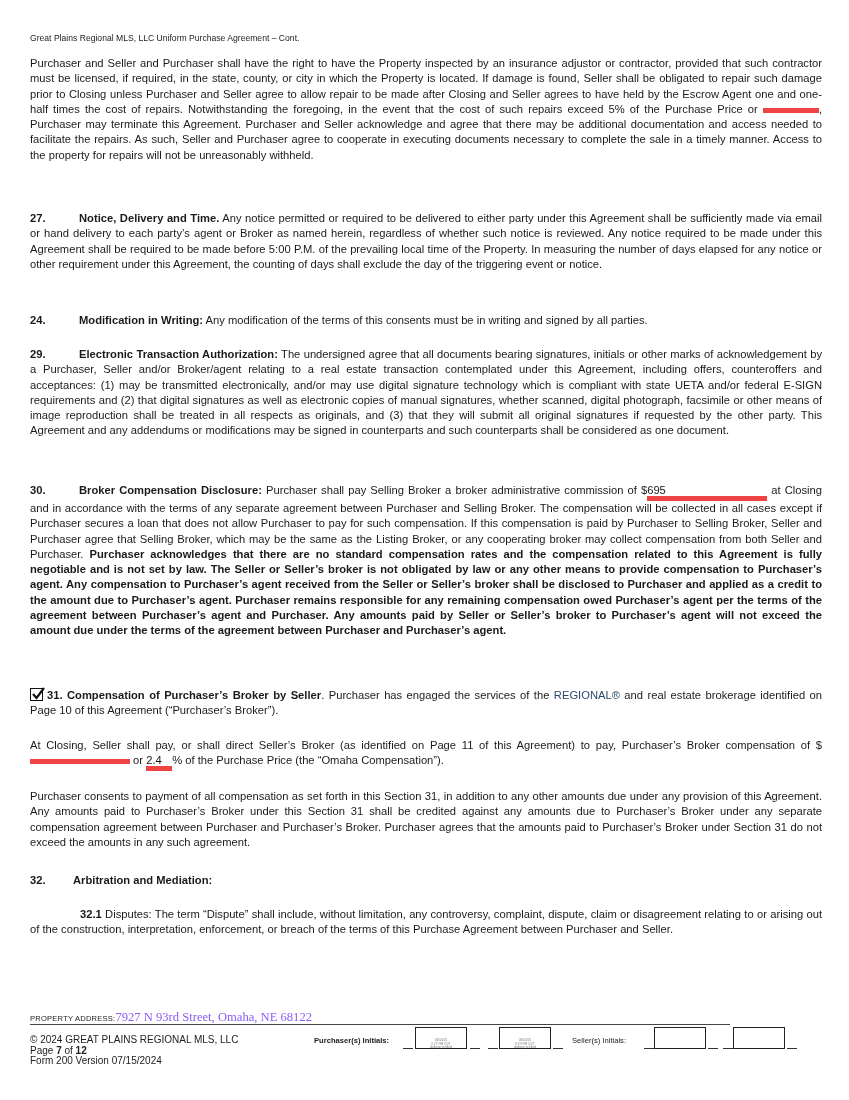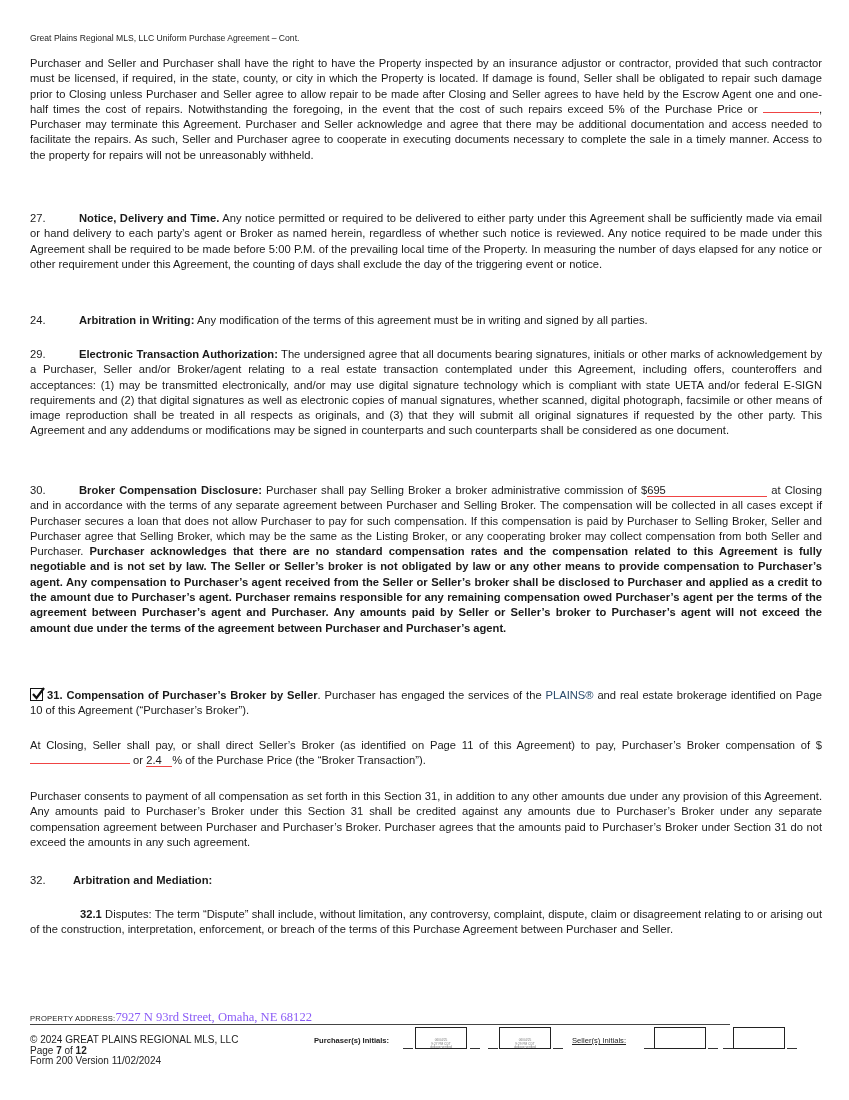--- a/index.html
+++ b/index.html
@@ -2,22 +2,22 @@
 <html><head>
 <meta charset="utf-8">
 <style>
   html, body { margin:0; padding:0; background:#ffffff; }
   body { width:849px; height:1100px; position:relative; overflow:hidden;
          font-family:"Liberation Sans", sans-serif; color:#1a1a1a; }
   .header-line { position:absolute; left:30px; top:33px; font-size:8.6px; color:#222; }
   .para { position:absolute; left:30px; width:792px; font-size:11.2px; line-height:15.3px;
           text-align:justify; text-align-last:left; }
   .para b, .b { font-weight:bold; }
-  .num { display:inline-block; width:49px; font-weight:normal; }
-  .blank { display:inline-block; border-bottom:1px solid #ef4444; vertical-align:baseline; line-height:11px; }
+  .num { display:inline-block; width:49px; font-weight:bold; }
+  .blank { display:inline-block; border-bottom:5px solid #ef4444; vertical-align:baseline; line-height:11px; }
   .realtor { color:#2a4a6a; }
   .checkbox { display:inline-block; width:13px; height:13px; border:1.6px solid #111; position:relative;
               vertical-align:-2px; margin-right:4px; box-sizing:border-box; }
   .checkbox svg { position:absolute; left:-1px; top:-3px; }
   .footer { position:absolute; left:30px; top:1005px; width:792px; }
   .addr-label { font-size:7.6px; letter-spacing:0.2px; color:#222;margin-top:26px; }
   .addr-value { font-family:"Liberation Serif", serif; font-size:12.6px; color:#8b5cf6; }
   .addr-rule { position:absolute; left:0; top:19px; width:700px; border-top:1px solid #444; }
   .foot-left { position:absolute; left:0; top:30px; font-size:10px; line-height:10.5px; color:#222; }
   .initials-label { position:absolute; font-size:7.6px; color:#222; }
@@ -32,39 +32,39 @@
 
 <div class="para" style="top:56px;">
   <span>Purchaser and Seller and Purchaser shall have the right to have the Property inspected by an insurance adjustor or contractor, provided that such contractor must be licensed, if required, in the state, county, or city in which the Property is located. If damage is found, Seller shall be obligated to repair such damage prior to Closing unless Purchaser and Seller agree to allow repair to be made after Closing and Seller agrees to have held by the Escrow Agent one and one-half times the cost of repairs.  Notwithstanding the foregoing, in the event that the cost of such repairs exceed 5% of the Purchase Price or </span><span class="blank" style="width:56px;"></span><span>, Purchaser may terminate this Agreement.  Purchaser and Seller acknowledge and agree that there may be additional documentation and access needed to facilitate the repairs.  As such, Seller and Purchaser agree to cooperate in executing documents necessary to complete the sale in a timely manner.  Access to the property for repairs will not be unreasonably withheld.</span>
 </div>
 
 <div class="para" style="top:211px;">
   <span class="num">27.</span><span class="b">Notice, Delivery and Time.</span><span>  Any notice permitted or required to be delivered to either party under this Agreement shall be sufficiently made via email or hand delivery to each party’s agent or Broker as named herein, regardless of whether such notice is reviewed. Any notice required to be made under this Agreement shall be required to be made before 5:00 P.M. of the prevailing local time of the Property.  In measuring the number of days elapsed for any notice or other requirement under this Agreement, the counting of days shall exclude the day of the triggering event or notice.</span>
 </div>
 
 <div class="para" style="top:313px;">
-  <span class="num">24.</span><span class="b">Arbitration in Writing:</span><span> Any modification of the terms of this agreement must be in writing and signed by all parties.</span>
+  <span class="num">24.</span><span class="b">Modification in Writing:</span><span> Any modification of the terms of this consents must be in writing and signed by all parties.</span>
 </div>
 
 <div class="para" style="top:347px;">
   <span class="num">29.</span><span class="b">Electronic Transaction Authorization:</span><span> The undersigned agree that all documents bearing signatures, initials or other marks of acknowledgement by a Purchaser, Seller and/or Broker/agent relating to a real estate transaction contemplated under this Agreement, including offers, counteroffers and acceptances: (1) may be transmitted electronically, and/or may use digital signature technology which is compliant with state UETA and/or federal E-SIGN requirements and (2) that digital signatures as well as electronic copies of manual signatures, whether scanned, digital photograph, facsimile or other means of image reproduction shall be treated in all respects as originals, and (3) that they will submit all original signatures if requested by the other party. This Agreement and any addendums or modifications may be signed in counterparts and such counterparts shall be considered as one document.</span>
 </div>
 
 <div class="para" style="top:483px;">
   <span class="num">30.</span><span class="b">Broker Compensation Disclosure:</span><span> Purchaser shall pay Selling Broker a broker administrative commission of $</span><span class="blank" style="width:120px;">695</span><span> at Closing and in accordance with the terms of any separate agreement between Purchaser and Selling Broker.  The compensation will be collected in all cases except if Purchaser secures a loan that does not allow Purchaser to pay for such compensation.  If this compensation is paid by Purchaser to Selling Broker, Seller and Purchaser agree that Selling Broker, which may be the same as the Listing Broker, or any cooperating broker may collect compensation from both Seller and Purchaser.  </span><span class="b">Purchaser acknowledges that there are no standard compensation rates and the compensation related to this Agreement is fully negotiable and is not set by law.  The Seller or Seller’s broker is not obligated by law or any other means to provide compensation to Purchaser’s agent. Any compensation to Purchaser’s agent received from the Seller or Seller’s broker shall be disclosed to Purchaser and applied as a credit to the amount due to Purchaser’s agent.  Purchaser remains responsible for any remaining compensation owed Purchaser’s agent per the terms of the agreement between Purchaser’s agent and Purchaser. Any amounts paid by Seller or Seller’s broker to Purchaser’s agent will not exceed the amount due under the terms of the agreement between Purchaser and Purchaser’s agent.</span>
 </div>
 
 <div class="para" style="top:688px;">
   <span class="checkbox"><svg width="16" height="16" viewBox="0 0 16 16">
         <path d="M3 8 L6.5 12 L14 2" stroke="#111" stroke-width="2.2" fill="none"></path>
-      </svg></span><span class="b">31. Compensation of Purchaser’s Broker by Seller</span><span>.  Purchaser has engaged the services of the </span><span class="realtor">PLAINS®</span><span> and real estate brokerage identified on Page 10 of this Agreement (“Purchaser’s Broker”).</span>
+      </svg></span><span class="b">31. Compensation of Purchaser’s Broker by Seller</span><span>.  Purchaser has engaged the services of the </span><span class="realtor">REGIONAL®</span><span> and real estate brokerage identified on Page 10 of this Agreement (“Purchaser’s Broker”).</span>
 </div>
 
 <div class="para" style="top:738px;">
-  <span>At Closing, Seller shall pay, or shall direct Seller’s Broker (as identified on Page 11 of this Agreement) to pay, Purchaser’s Broker compensation of $</span><span class="blank" style="width:100px;"></span><span> or </span><span class="blank" style="width:26px;text-align:right;">2.4</span><span>% of the Purchase Price (the “Broker Transaction”).</span>
+  <span>At Closing, Seller shall pay, or shall direct Seller’s Broker (as identified on Page 11 of this Agreement) to pay, Purchaser’s Broker compensation of $</span><span class="blank" style="width:100px;"></span><span> or </span><span class="blank" style="width:26px;text-align:right;">2.4</span><span>% of the Purchase Price (the “Omaha Compensation”).</span>
 </div>
 
 <div class="para" style="top:789px;">
   <span>Purchaser consents to payment of all compensation as set forth in this Section 31, in addition to any other amounts due under any provision of this Agreement. Any amounts paid to Purchaser’s Broker under this Section 31 shall be credited against any amounts due to Purchaser’s Broker under any separate compensation agreement between Purchaser and Purchaser’s Broker. Purchaser agrees that the amounts paid to Purchaser’s Broker under Section 31 do not exceed the amounts in any such agreement.</span>
 </div>
 
 <div class="para" style="top:873px;">
   <span class="num" style="width:43px;">32.</span><span class="b">Arbitration and Mediation:</span>
 </div>
 
@@ -74,41 +74,41 @@
 
 <div class="footer">
   <div style="position:absolute;left:0;top:2px;white-space:nowrap;">
     <span class="addr-label">PROPERTY ADDRESS:</span><span class="addr-value">7927 N 93rd Street, Omaha, NE 68122</span>
   </div>
   <div class="addr-rule"></div>
 
   <div class="foot-left">
     <div>© 2024 GREAT PLAINS REGIONAL MLS, LLC</div>
     <div><span>Page </span><b>7</b><span> of </span><b>12</b></div>
-    <div>Form 200 Version 11/02/2024</div>
+    <div>Form 200 Version 07/15/2024</div>
   </div>
 
   <div class="initials-label" style="left:284px;top:31px;font-weight:bold;">Purchaser(s) Initials:</div>
   <div class="dash" style="left:373px;top:43px;"></div>
   <div class="ibox" style="left:385px;top:22px;"></div>
   <div class="stamp" style="left:381px;top:34px;">
     <div>06/04/25</div>
     <div>9:27 PM CDT</div>
     <div>dotloop verified</div>
   </div>
   <div class="dash" style="left:440px;top:43px;"></div>
   <div class="dash" style="left:458px;top:43px;"></div>
   <div class="ibox" style="left:469px;top:22px;"></div>
   <div class="stamp" style="left:465px;top:34px;">
     <div>06/04/25</div>
     <div>9:29 PM CDT</div>
     <div>dotloop verified</div>
   </div>
   <div class="dash" style="left:523px;top:43px;"></div>
 
-  <div class="initials-label" style="left:542px;top:31px;text-decoration:underline;">Seller(s) Initials:</div>
+  <div class="initials-label" style="left:542px;top:31px;">Seller(s) Initials:</div>
   <div class="dash" style="left:614px;top:43px;"></div>
   <div class="ibox" style="left:624px;top:22px;"></div>
   <div class="dash" style="left:678px;top:43px;"></div>
   <div class="dash" style="left:693px;top:43px;"></div>
   <div class="ibox" style="left:703px;top:22px;"></div>
   <div class="dash" style="left:757px;top:43px;"></div>
 </div>
 
 </body></html>

